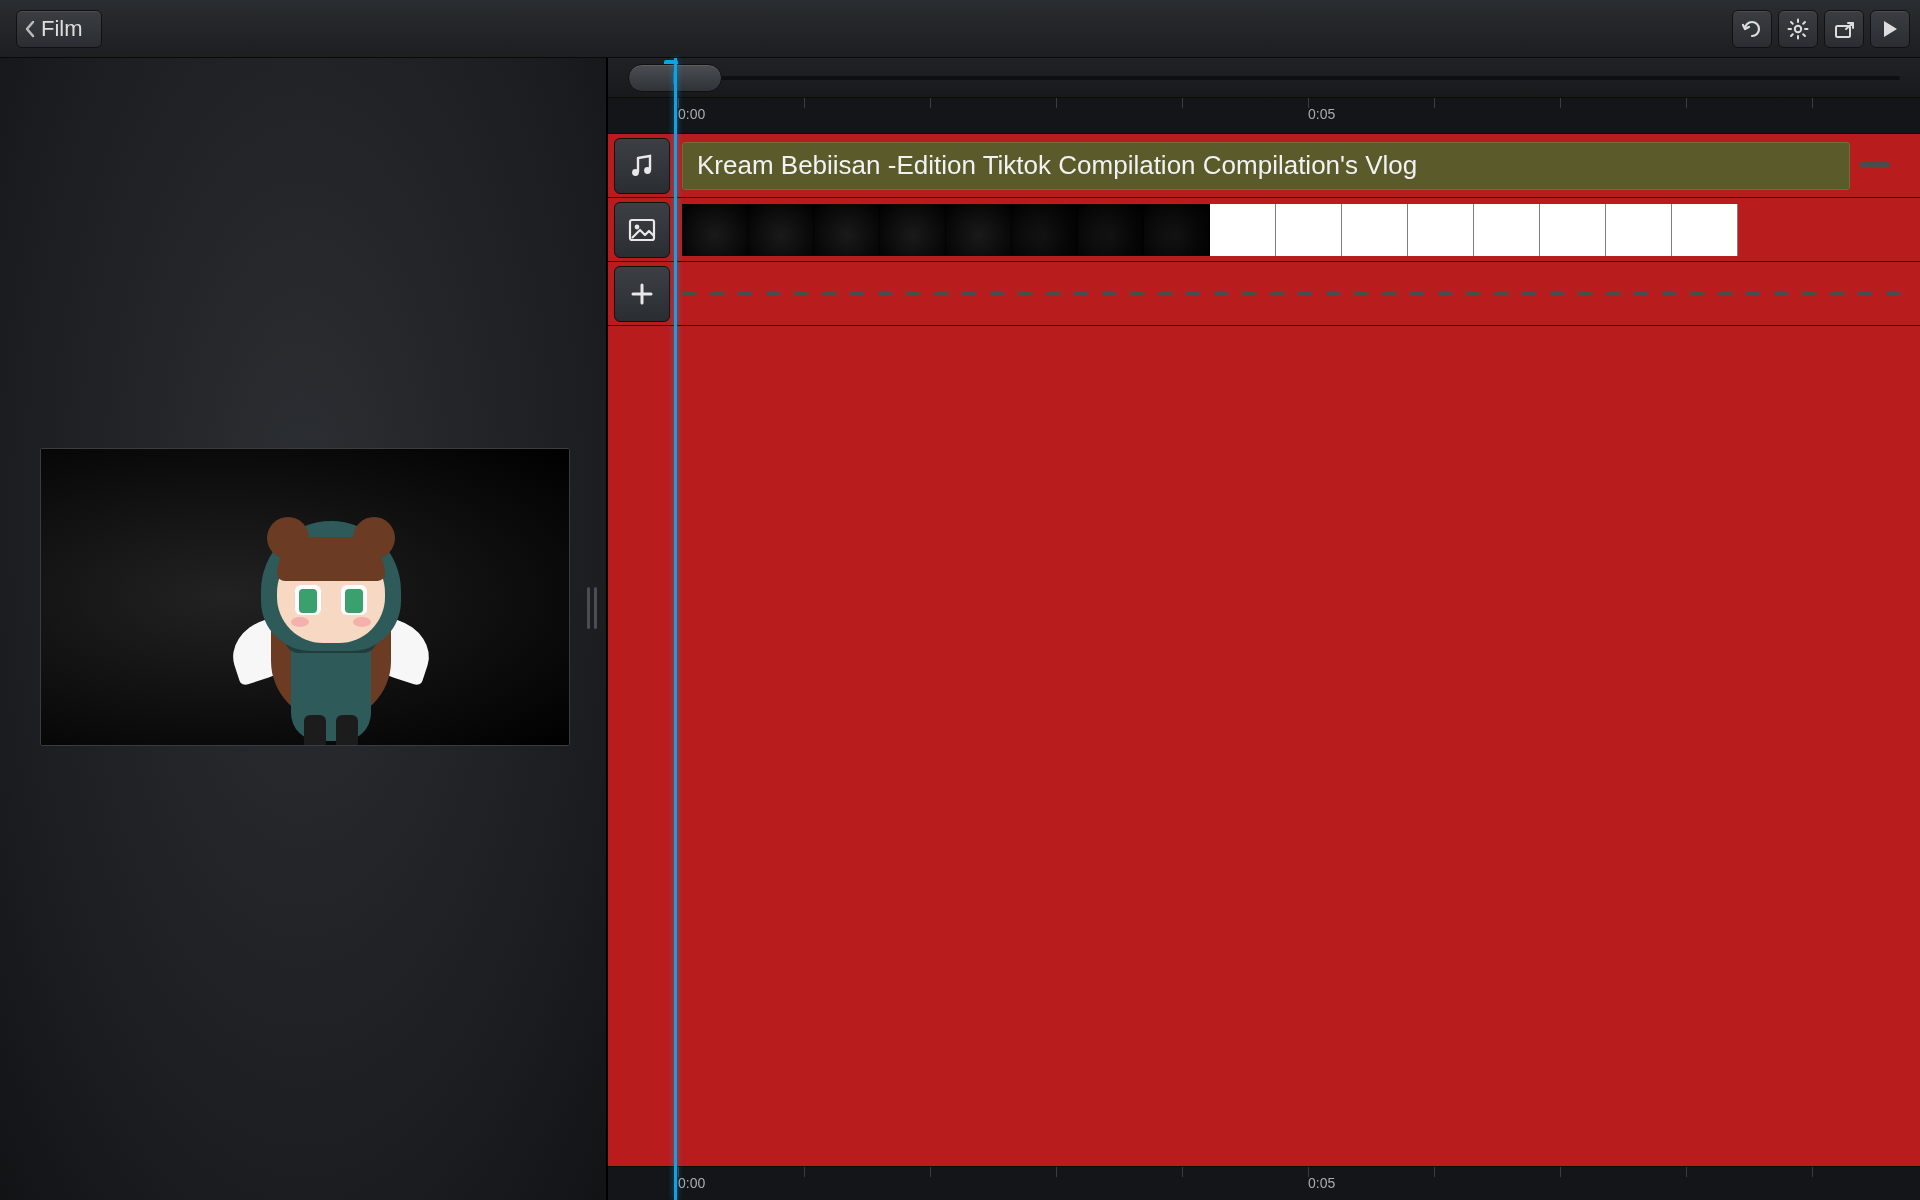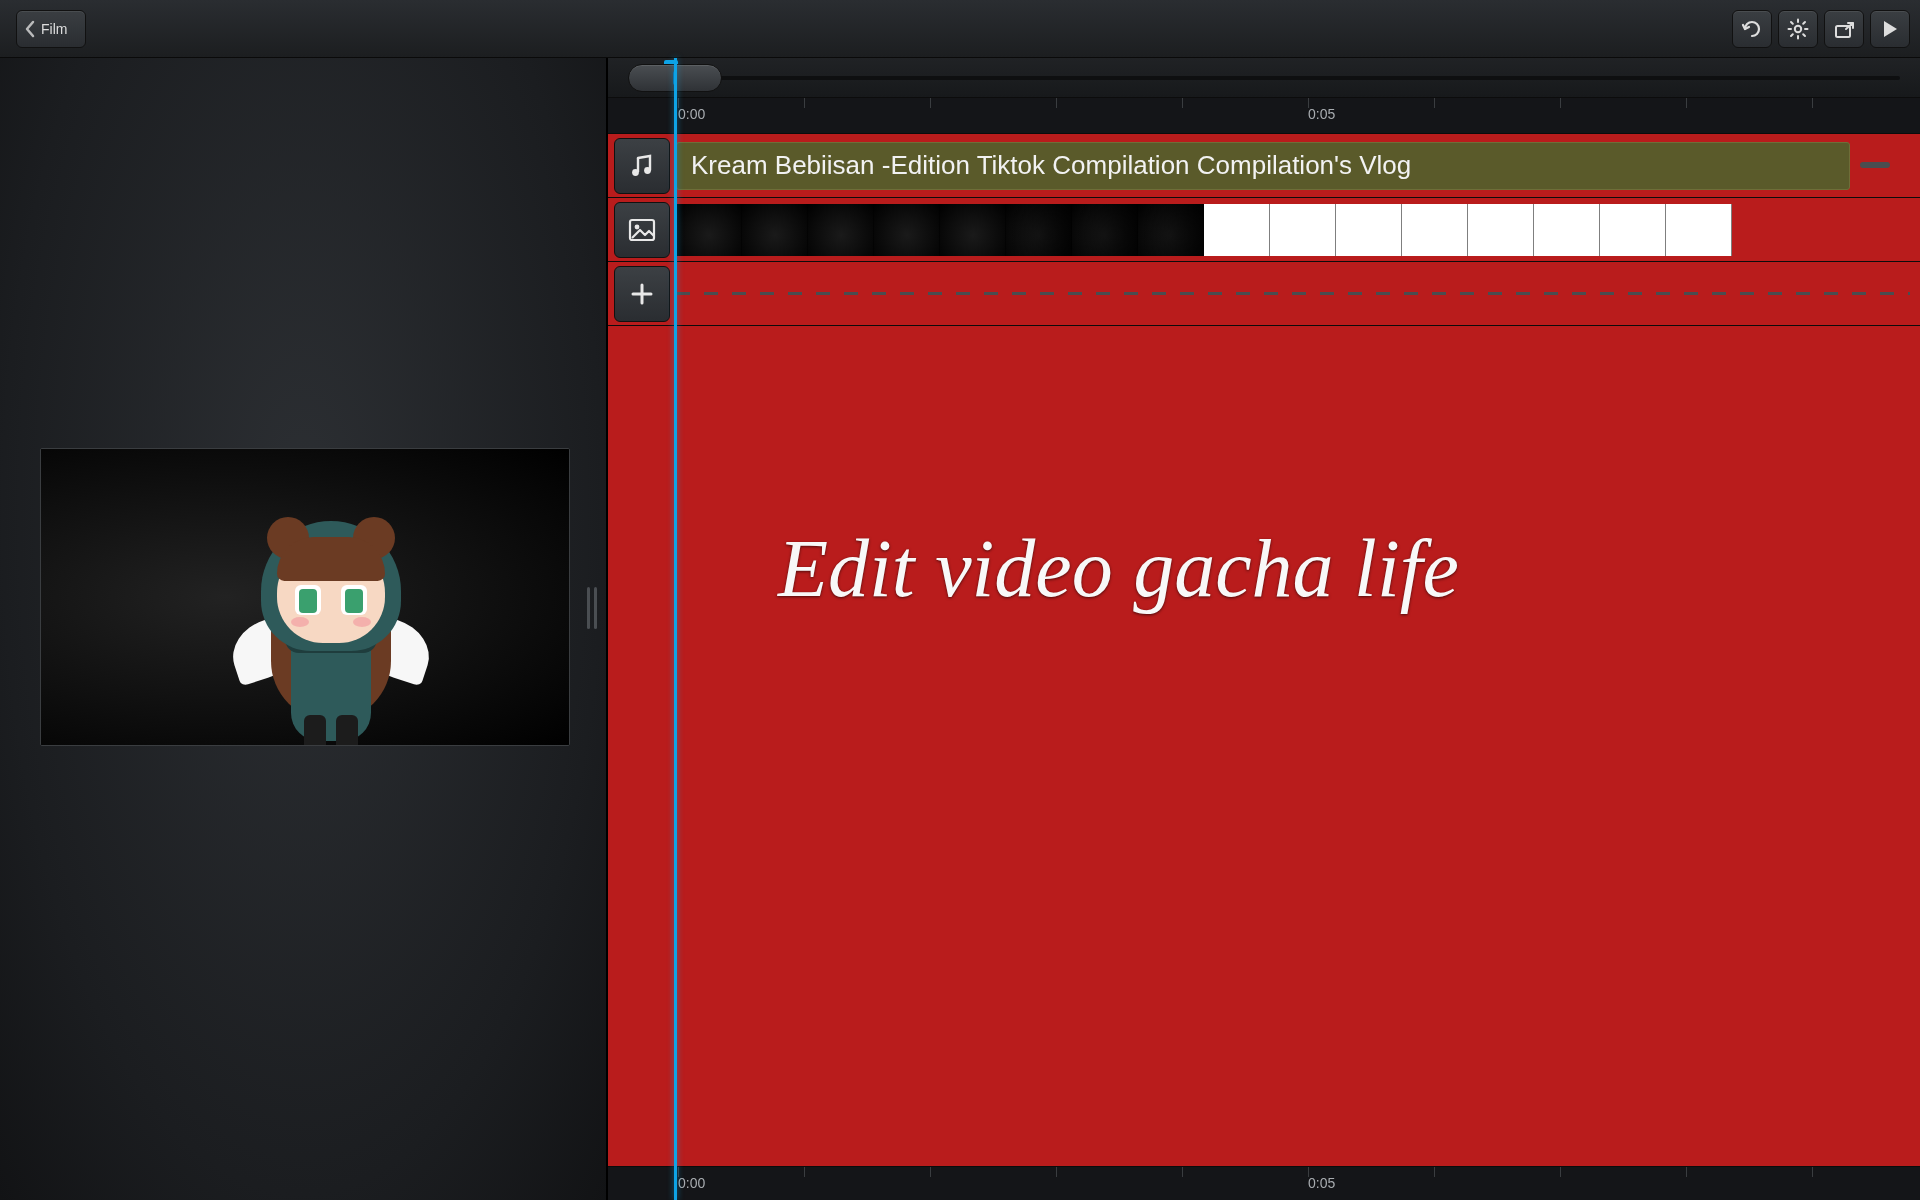--- a/index.html
+++ b/index.html
@@ -12,21 +12,21 @@
     background: linear-gradient(#2a2d31, #1c1e20);
     border-bottom: 1px solid #0a0a0a;
     display: flex; align-items: center; justify-content: space-between;
     padding: 0 10px;
   }
   .btn {
     background: linear-gradient(#3a3e42, #2a2d31);
     border: 1px solid #111; border-radius: 6px;
     height: 38px; min-width: 40px;
     display: inline-flex; align-items: center; justify-content: center;
-    color: #ddd; font-size: 14px; cursor: pointer;
+    color: #ddd; font-size: 22px; cursor: pointer;
     box-shadow: inset 0 1px 0 rgba(255,255,255,0.08);
     margin-left: 6px;
   }
   .btn.film { padding: 0 18px 0 6px; }
   .btn.film .chev { margin-right: 4px; opacity: .8 }
   .toolbar-right { display: flex; }
 
   
   .left-panel {
     position: absolute; left: 0; top: 58px; bottom: 0; width: 608px;
@@ -96,21 +96,21 @@
   }
 
   .ruler {
     position: relative; height: 36px; background:#141518; border-bottom:1px solid #0c0c0c;
     color:#a9adb1; font-size: 14px;
   }
   .ruler .tick { position:absolute; top:0; width:1px; height:10px; background:#3a3d40; }
   .ruler .lbl { position:absolute; top:8px; font-size:14px; color:#a8acb0; }
 
   .track {
-    display:flex; align-items:center; height:64px; border-bottom:1px solid #0c0c0c;
+    display:flex; align-items:center; height:64px; border-bottom:1px solid #0c0c0c;gap:6px;
   }
   .track-head {
     width:56px; height:56px; margin:4px 6px;
     background: linear-gradient(#3c4044,#2a2d31); border:1px solid #111; border-radius:6px;
     display:flex; align-items:center; justify-content:center; color:#e6e6e6;
   }
   .track-body { position:relative; flex:1; height:56px; margin-right:10px; }
 
   .audio-clip {
     position:absolute; left:0; right:60px; top:4px; bottom:4px;
@@ -385,21 +385,20 @@
               <line x1="13" y1="4" x2="13" y2="22" stroke="#e8e8e8" stroke-width="3" stroke-linecap="round"></line>
               <line x1="4" y1="13" x2="22" y2="13" stroke="#e8e8e8" stroke-width="3" stroke-linecap="round"></line>
             </svg>
         </span>
       </div>
       <div class="track-body"></div>
     </div>
 
     <div class="playhead"></div>
 
-    <div class="overlay-text">Edit video gacha life</div>
 
     <div class="ruler bottom" id="ruler-bottom">
         <div class="lbl" style="left: 70px;">0:00</div>
         <div class="lbl" style="left: 700px;">0:05</div>
         <div class="tick" style="left: 70px;"></div>
         <div class="tick" style="left: 196px;"></div>
         <div class="tick" style="left: 322px;"></div>
         <div class="tick" style="left: 448px;"></div>
         <div class="tick" style="left: 574px;"></div>
         <div class="tick" style="left: 700px;"></div>

